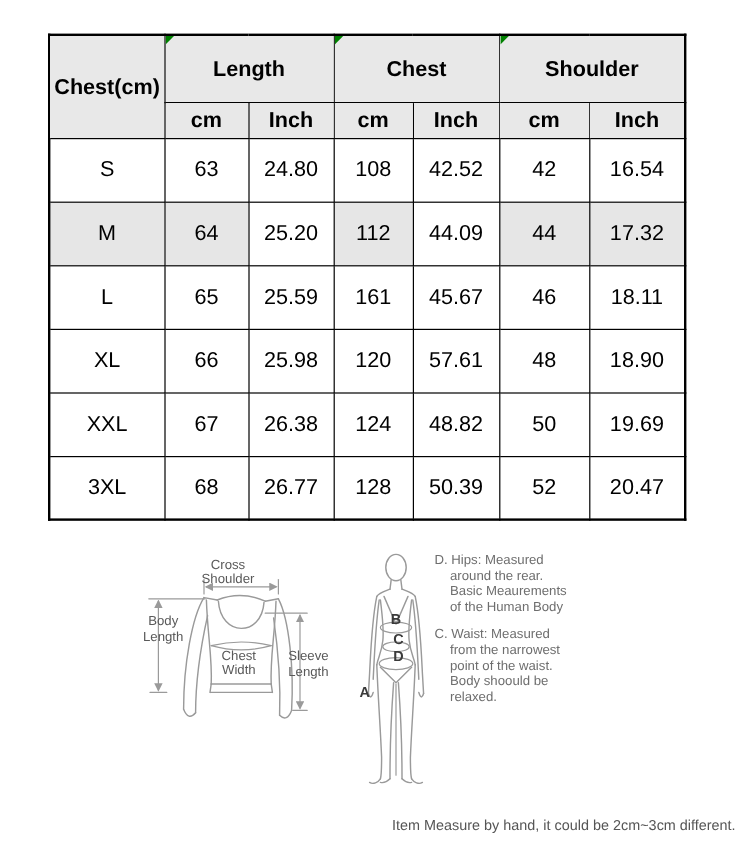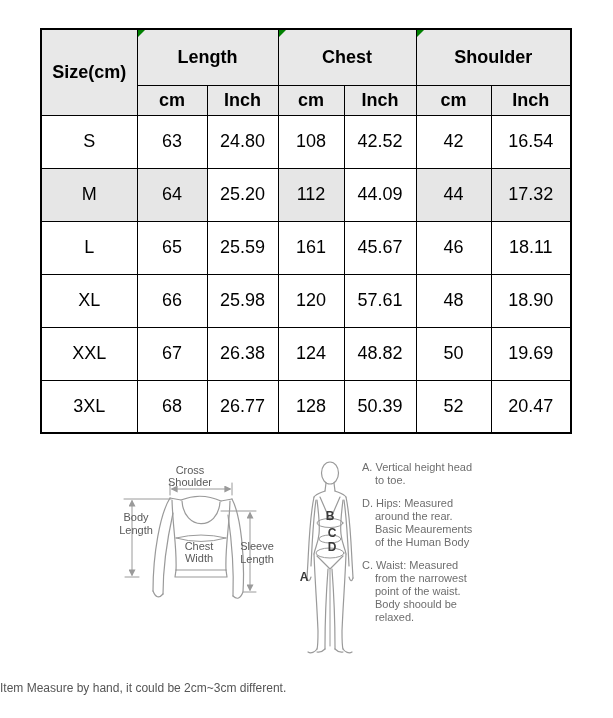--- a/index.html
+++ b/index.html
@@ -37,42 +37,42 @@
   .sk{stroke:var(--sketch_stroke);fill:none;stroke-width:1.2;stroke-linecap:round;stroke-linejoin:round;}
   .skthin{stroke:var(--sketch_stroke);fill:none;stroke-width:1;stroke-linecap:round;}
   text.slbl{fill:var(--sketch_label);font-size:11px;font-family:"Liberation Sans",sans-serif;text-anchor:middle;}
   text.flbl{fill:var(--figure_label);font-size:12px;font-weight:bold;font-family:"Liberation Sans",sans-serif;text-anchor:middle;}
   .notes{position:absolute;left:362px;top:5px;width:132px;
     font-size:11px;line-height:13px;color:var(--note_text);}
   .note{margin:0 0 10px 0;}
   .nline.cont{padding-left:13px;}
   
   .footer-note{
-    position:absolute;left:0;top:681px;width:613px;text-align:left;
+    position:absolute;left:0;top:681px;width:613px;text-align:right;
     font-size:12px;color:var(--footer_text);
   }
 </style>
 </head>
 <body>
 
 <div class="page">
 
   <table class="size-table">
     <colgroup>
       <col class="c0">
         <col class="c1">
         <col class="c2">
         <col class="c3">
       <col class="c4">
         <col class="c5">
         <col class="c6">
     </colgroup>
     <thead>
       <tr class="hrow1">
-        <th rowspan="2">Size(cm)</th>
+        <th rowspan="2">Chest(cm)</th>
         <th colspan="2"><span class="tri"></span><span>Length</span></th>
         <th colspan="2"><span class="tri"></span><span>Chest</span></th>
         <th colspan="2"><span class="tri"></span><span>Shoulder</span></th>
       </tr>
       <tr class="hrow2">
         <th>cm</th>
         <th>Inch</th>
         <th>cm</th>
         <th>Inch</th>
         <th>cm</th>
@@ -216,24 +216,20 @@
         <path class="sk" d="M53,193 C55,196 59,198 62,196 M45,193 Q49,197 53,196"></path>
       </g>
       <text class="flbl" x="14" y="125">A</text>
       <text class="flbl" x="40" y="64">B</text>
       <text class="flbl" x="42" y="81">C</text>
       <text class="flbl" x="42" y="95">D</text>
     </svg>
 
     <div class="notes" id="notes">
         <div class="note">
-          <div class="nline first">A. Vertical height head</div>
-          <div class="nline cont">to toe.</div>
-        </div>
-        <div class="note">
           <div class="nline first">D. Hips: Measured</div>
           <div class="nline cont">around the rear.</div>
           <div class="nline cont">Basic Meaurements</div>
           <div class="nline cont">of the Human Body</div>
         </div>
         <div class="note">
           <div class="nline first">C. Waist: Measured</div>
           <div class="nline cont">from the narrowest</div>
           <div class="nline cont">point of the waist.</div>
           <div class="nline cont">Body shoould be</div>

